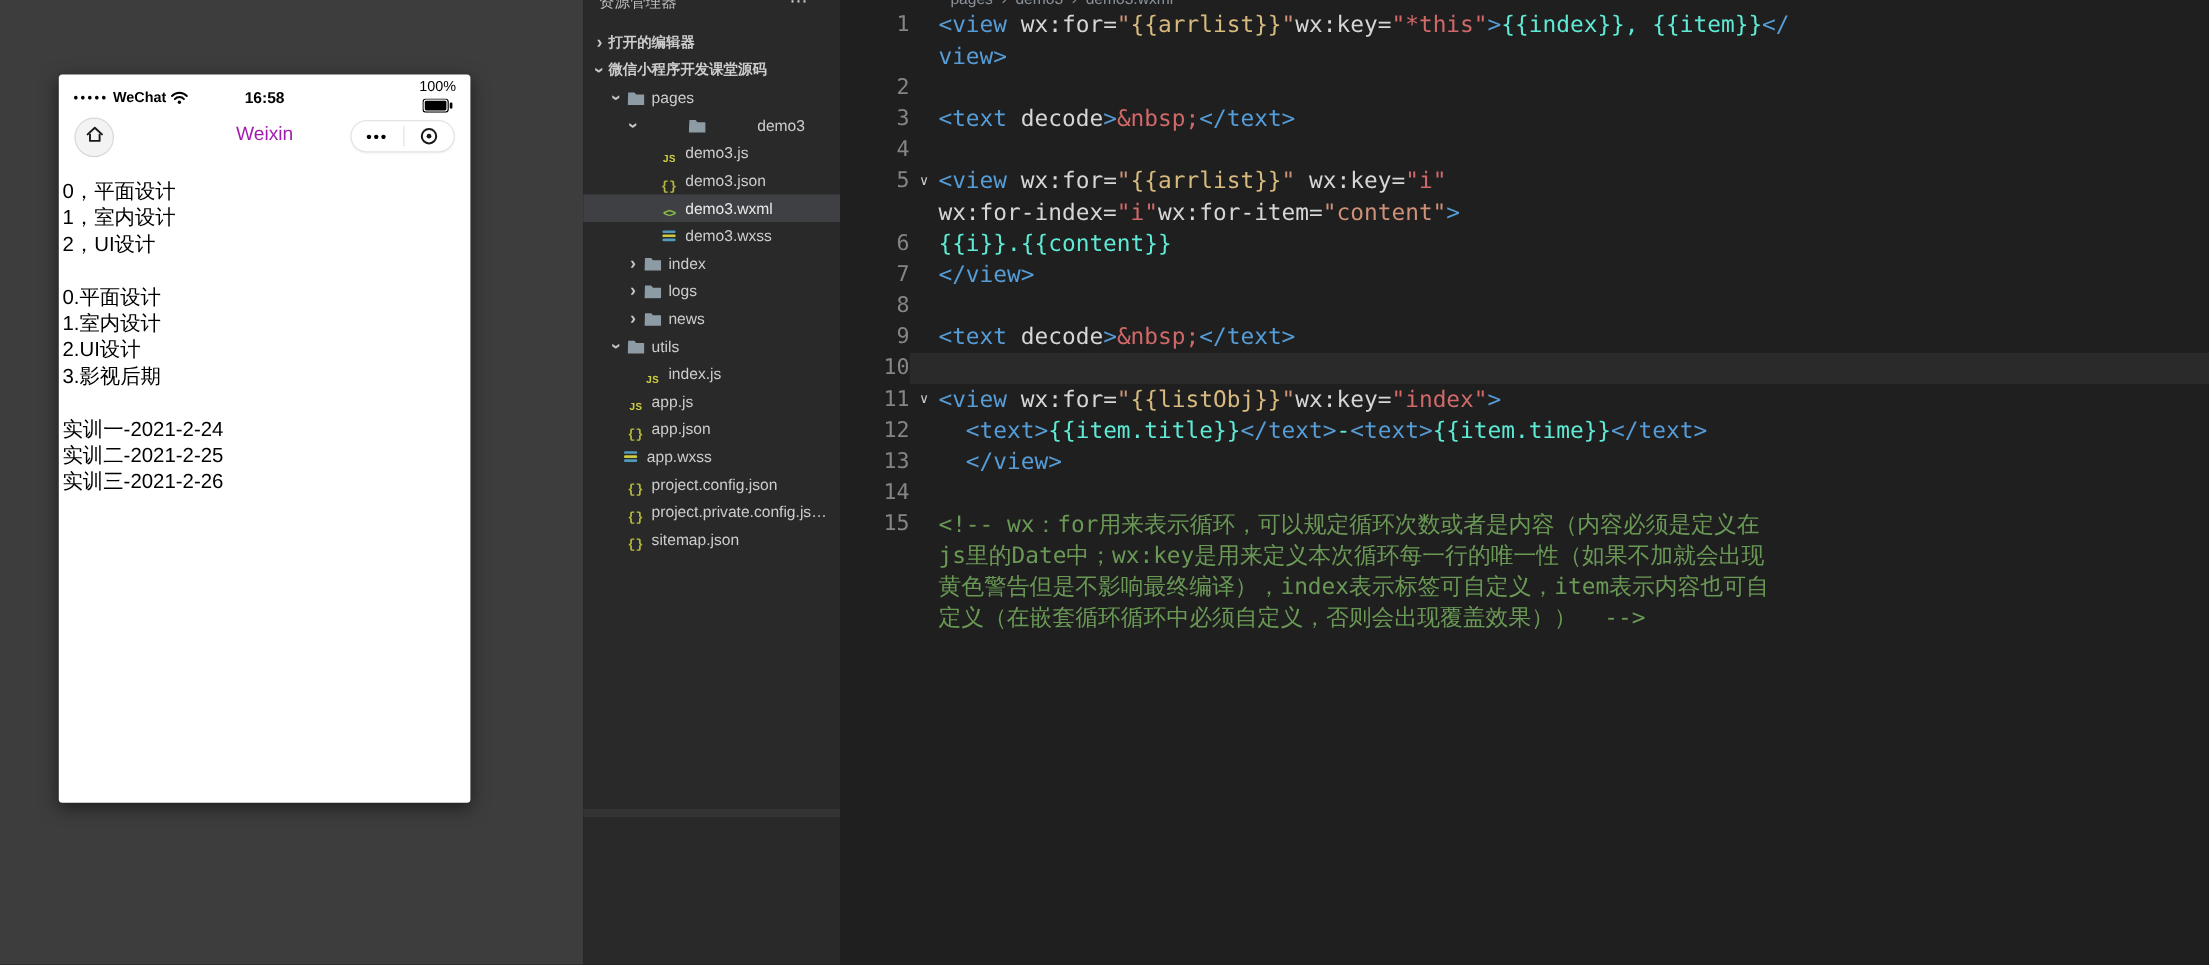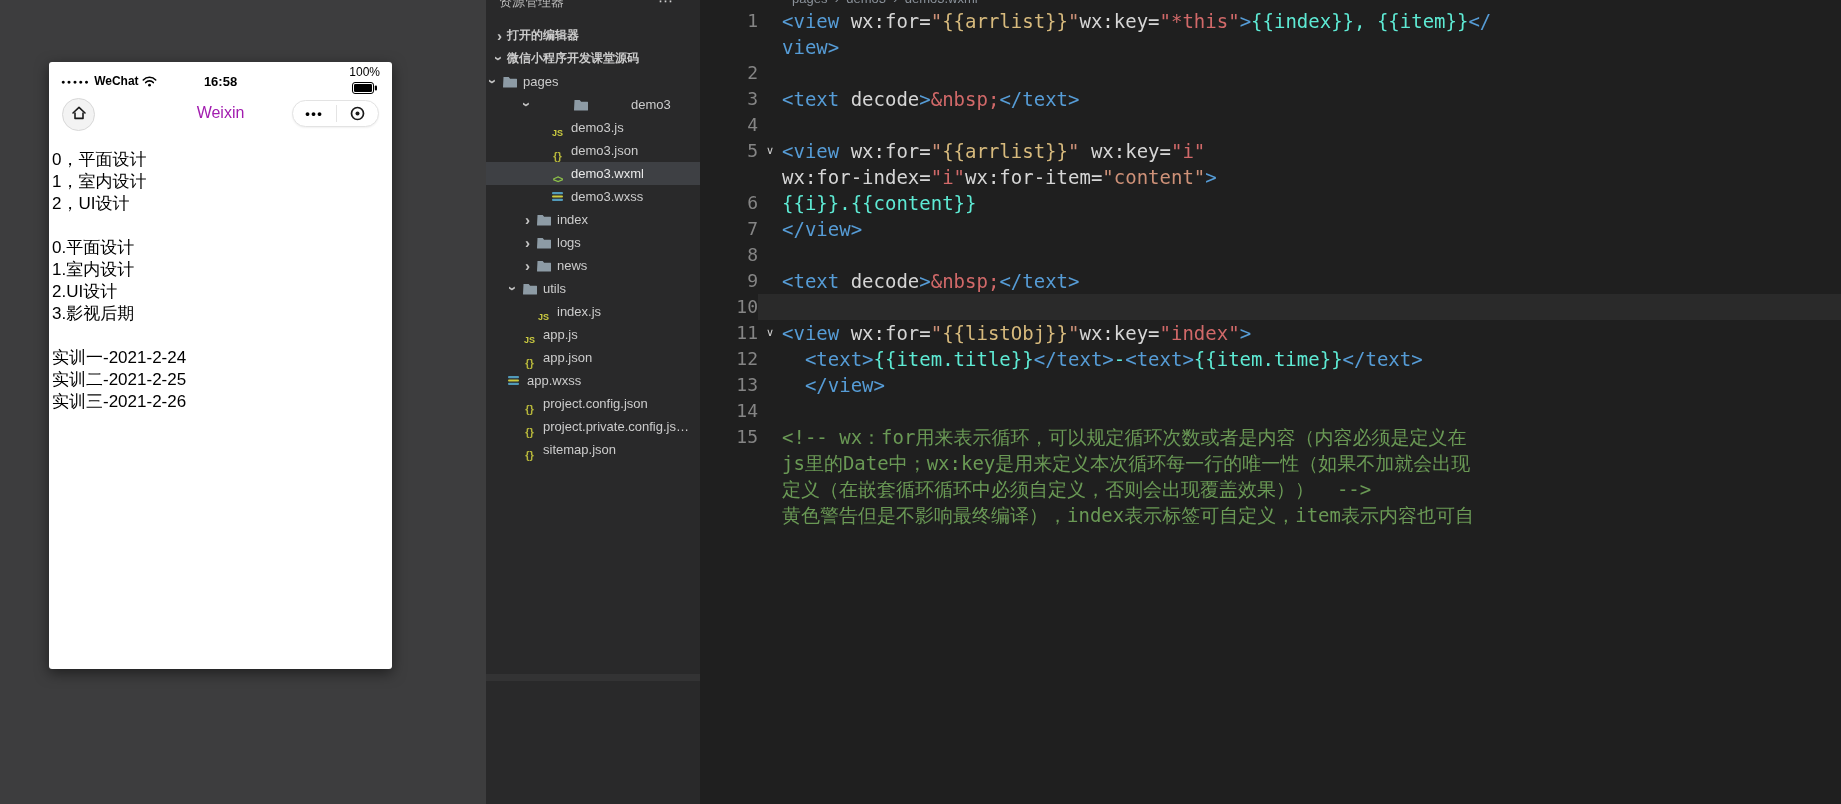--- a/index.html
+++ b/index.html
@@ -35,21 +35,21 @@
   .exp-title{position:absolute;top:-7px;left:13px;font-size:13px;color:#bdbdbd;white-space:nowrap;}
   .exp-menu{position:absolute;top:-8px;right:26px;font-size:15px;color:#cfcfcf;letter-spacing:1px;cursor:pointer;}
   .erow{height:23px;display:flex;align-items:center;color:#cccccc;font-size:13px;cursor:pointer;white-space:nowrap;}
   .erow.section{font-weight:700;font-size:12px;}
   .erow.sel{background:#3e4044;color:#e8e8e8;}
   .chev{width:15px;flex:none;display:flex;justify-content:center;color:#c5c5c5;
         font-size:15px;font-weight:700;line-height:1;}
   .chev.exp{transform:rotate(90deg);}
   .chev-space{width:15px;flex:none;}
   .icon-wrap{width:17px;flex:none;display:flex;justify-content:center;align-items:center;margin-right:5px;}
-  .fi{display:inline-flex;justify-content:center;font-weight:700;font-family:Liberation Sans, sans-serif;line-height:1;margin-top:12px;}
+  .fi{display:inline-flex;justify-content:center;font-weight:700;font-family:Liberation Mono, monospace;line-height:1;margin-top:12px;}
   .fi-js{color:#cbcb41;font-size:9px;}
   .fi-json{color:#b7b73b;font-size:11px;}
   .fi-wxml{color:#8dc149;font-size:10px;letter-spacing:-1px;}
   .exp-strip{position:absolute;left:0;right:0;top:674px;height:7px;background:rgba(255,255,255,.05);}
 
   
   .editor{flex:1;background:#1f1f1f;position:relative;overflow:hidden;
           font-family:"DejaVu Sans Mono","Liberation Mono",monospace;}
   .clip-top{position:absolute;top:0;left:0;right:0;height:10px;overflow:hidden;z-index:2;}
   .clip-inner{transform:translateY(-9px);padding-left:92px;font-size:13px;color:#8a9199;
@@ -144,21 +144,21 @@
     </div>
     <div class="tree">
         <div class="erow section" style="padding-left: 6px;">
           <span class="chev">›</span>
           <span class="label">打开的编辑器</span>
         </div>
         <div class="erow section" style="padding-left: 6px;">
           <span class="chev exp">›</span>
           <span class="label">微信小程序开发课堂源码</span>
         </div>
-        <div class="erow" style="">
+        <div class="erow" style="padding-left: 20px;">
           <span class="chev exp">›</span>
           <span class="icon-wrap">
             <svg width="14" height="12" viewBox="0 0 14 12">
               <path d="M0.5 1 h5.2 l1.4 1.8 h6.4 a0.5 0.5 0 0 1 0.5 0.5 v7.7 a0.5 0.5 0 0 1 -0.5 0.5 h-13 a0.5 0.5 0 0 1 -0.5 -0.5 z" fill="#8d9ba5"></path>
             </svg>
           </span>
           <span class="label">pages</span>
         </div>
         <div class="erow" style="padding-left: 34px; gap: 37px;">
           <span class="chev exp">›</span>
@@ -251,21 +251,21 @@
           </span>
           <span class="label">app.js</span>
         </div>
         <div class="erow" style="padding-left: 20px;">
           <span class="chev-space"></span>
           <span class="icon-wrap">
             <span class="fi fi-json">{}</span>
           </span>
           <span class="label">app.json</span>
         </div>
-        <div class="erow" style="padding-left: 4px;">
+        <div class="erow" style="padding-left: 16px;">
           <span class="chev-space"></span>
           <span class="icon-wrap">
             <svg width="13" height="13" viewBox="0 0 13 13">
               <rect x="1" y="2" width="11" height="2.2" rx="1" fill="#519aba"></rect>
               <rect x="1" y="5.4" width="11" height="2.2" rx="1" fill="#cbcb41"></rect>
               <rect x="1" y="8.8" width="11" height="2.2" rx="1" fill="#519aba"></rect>
             </svg>
           </span>
           <span class="label">app.wxss</span>
         </div>
@@ -419,28 +419,28 @@
           <span class="ln"></span>
           <span class="cline">
             <span class="fold"></span>
             <span class="ctext"><span class="comment">js里的Date中；wx:key是用来定义本次循环每一行的唯一性（如果不加就会出现</span></span>
           </span>
         </div>
         <div class="crow">
           <span class="ln"></span>
           <span class="cline">
             <span class="fold"></span>
+            <span class="ctext"><span class="comment">黄色警告但是不影响最终编译），index表示标签可自定义，item表示内容也可自</span></span>
+          </span>
+        </div>
+        <div class="crow">
+          <span class="ln"></span>
+          <span class="cline">
+            <span class="fold"></span>
             <span class="ctext"><span class="comment">定义（在嵌套循环循环中必须自定义，否则会出现覆盖效果））  --&gt;</span></span>
-          </span>
-        </div>
-        <div class="crow">
-          <span class="ln"></span>
-          <span class="cline">
-            <span class="fold"></span>
-            <span class="ctext"><span class="comment">黄色警告但是不影响最终编译），index表示标签可自定义，item表示内容也可自</span></span>
           </span>
         </div>
       </div>
     <div class="clip-top">
       <div class="clip-inner">pages  ›  demo3  ›  demo3.wxml</div>
     </div>
   </div>
 
 </div>
 

